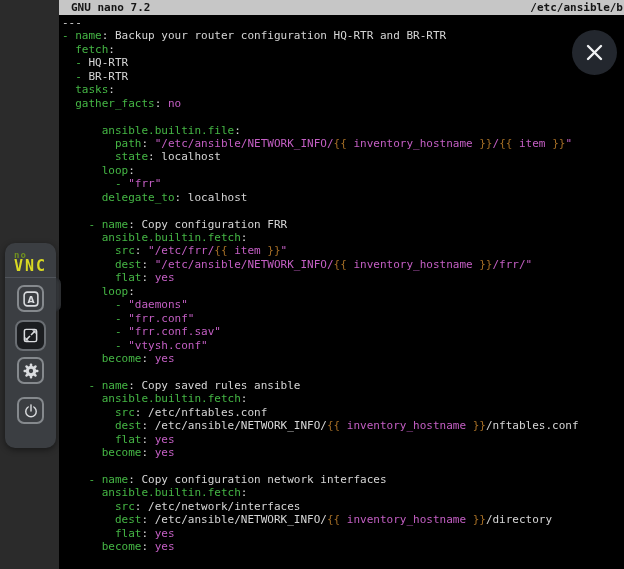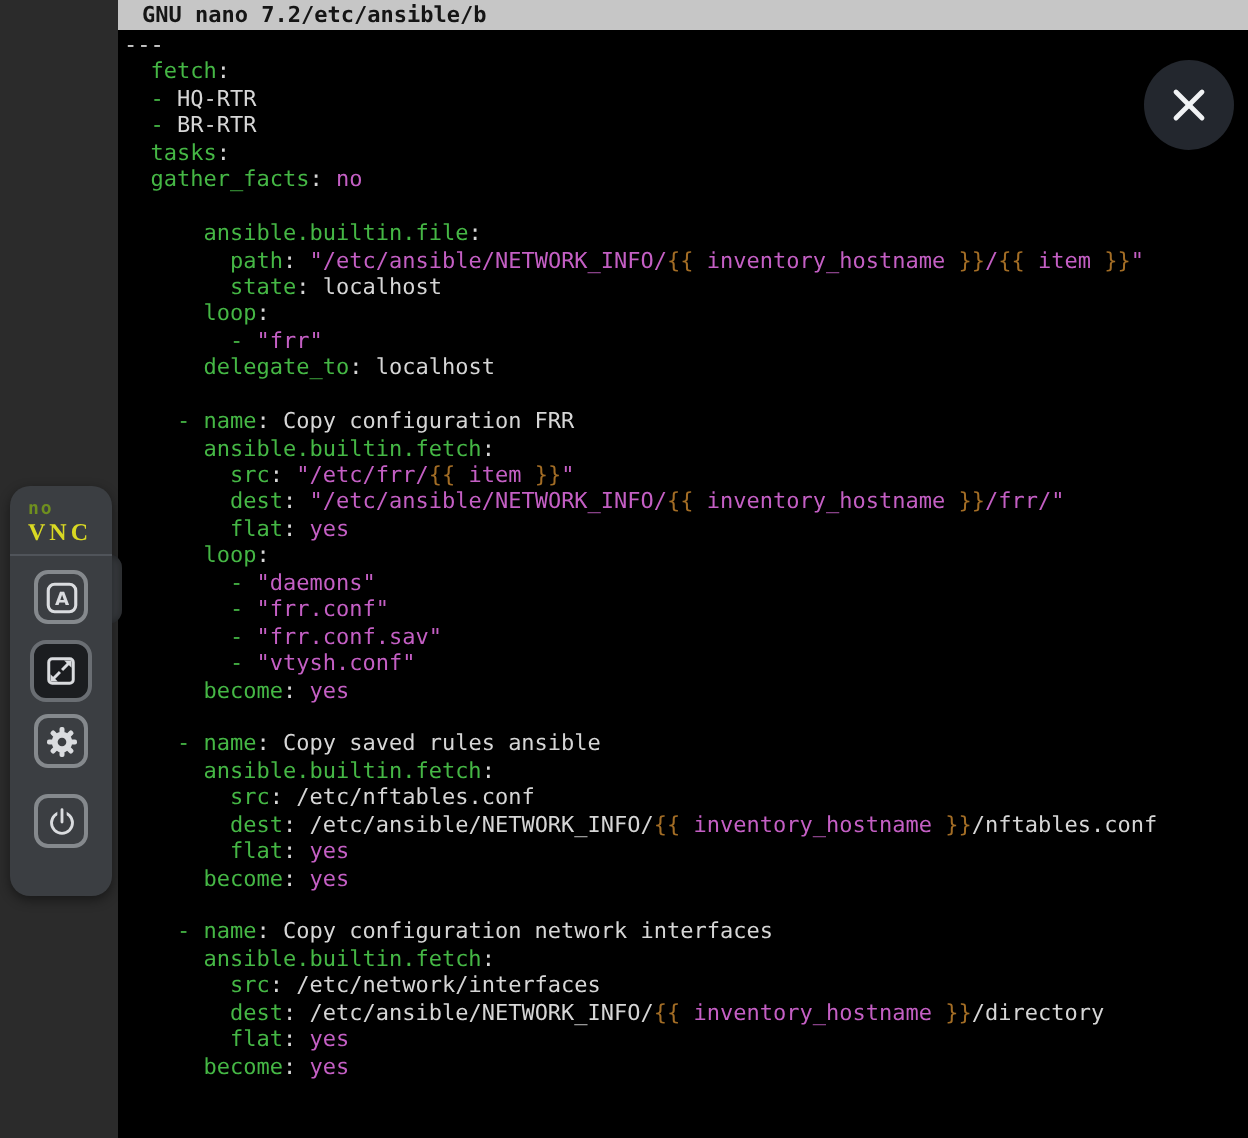--- a/index.html
+++ b/index.html
@@ -10,21 +10,21 @@
   }
   
   .screen{
     position:absolute;left:59px;top:0;right:0;bottom:0;
     background:var(--terminal-bg,#000);
   }
   .titlebar{
     position:absolute;left:0;top:0;right:0;height:15px;
     background:var(--titlebar-bg,#c6c6c6);color:var(--titlebar-text,#151515);
     font-size:11px;font-weight:bold;line-height:15px;
-    display:flex;
+    display:flex;justify-content:space-between;
     padding-left:12px;white-space:nowrap;overflow:hidden;
   }
   .titlebar .file{padding-right:1px;}
   .term{
     position:absolute;left:0;top:16px;right:0;bottom:0;
     padding-left:3px;
     font-size:11px;line-height:13.45px;
     overflow:hidden;
   }
   .tline{white-space:pre;height:13.45px;}
@@ -50,21 +50,21 @@
     background:var(--panel-bg,#3b3e42);border-radius:10px;
     box-shadow:0 2px 6px rgba(0,0,0,.45);
     display:flex;flex-direction:column;align-items:center;
     z-index:3;
   }
   .logo{
     width:100%;box-sizing:border-box;padding:7px 0 5px 9px;
     border-bottom:1px solid #50545a;line-height:11px;
   }
   .logo .l1{display:block;font-size:9px;font-weight:bold;letter-spacing:1px;color:var(--logo-top-color,#6f8f1f);}
-  .logo .l2{display:block;font-size:12px;font-weight:bold;letter-spacing:2px;color:var(--logo-bottom-color,#d9d923);font-family:Liberation Serif, serif;}
+  .logo .l2{display:block;font-size:15px;font-weight:bold;letter-spacing:2px;color:var(--logo-bottom-color,#d9d923);}
   .pbtn{
     width:27px;height:27px;box-sizing:border-box;
     background:transparent;border:2px solid var(--panel-button-border,#85898d);
     border-radius:7px;padding:0;cursor:pointer;
     display:flex;align-items:center;justify-content:center;
     color:var(--panel-icon,#dadcdf);
   }
   .pbtn.active{
     width:31px;height:31px;border-radius:8px;
     background:var(--active-button-bg,#1b1d20);
@@ -92,20 +92,21 @@
 </head>
 <body>
 
 <div class="screen">
   <div class="titlebar">
     <span class="app">GNU nano 7.2</span>
     <span class="file">/etc/ansible/b</span>
   </div>
   <div class="term">
       <div class="tline"><span class="c-w">---</span></div>
+      <div class="tline"><span class="c-g">- name</span><span class="c-w">: Backup your router configuration HQ-RTR and BR-RTR</span></div>
       <div class="tline"><span class="c-g">  fetch</span><span class="c-w">:</span></div>
       <div class="tline"><span class="c-g">  - </span><span class="c-w">HQ-RTR</span></div>
       <div class="tline"><span class="c-g">  - </span><span class="c-w">BR-RTR</span></div>
       <div class="tline"><span class="c-g">  tasks</span><span class="c-w">:</span></div>
       <div class="tline"><span class="c-g">  gather_facts</span><span class="c-w">: </span><span class="c-m">no</span></div>
       <div class="tline">&nbsp;</div>
       <div class="tline"><span class="c-g">      ansible.builtin.file</span><span class="c-w">:</span></div>
       <div class="tline"><span class="c-g">        path</span><span class="c-w">: </span><span class="c-m">"/etc/ansible/NETWORK_INFO/</span><span class="c-o">{{</span><span class="c-m"> inventory_hostname </span><span class="c-o">}}</span><span class="c-m">/</span><span class="c-o">{{</span><span class="c-m"> item </span><span class="c-o">}}</span><span class="c-m">"</span></div>
       <div class="tline"><span class="c-g">        state</span><span class="c-w">: localhost</span></div>
       <div class="tline"><span class="c-g">      loop</span><span class="c-w">:</span></div>

